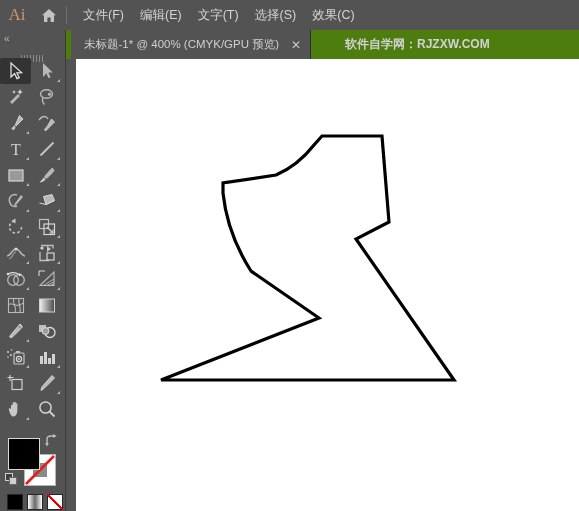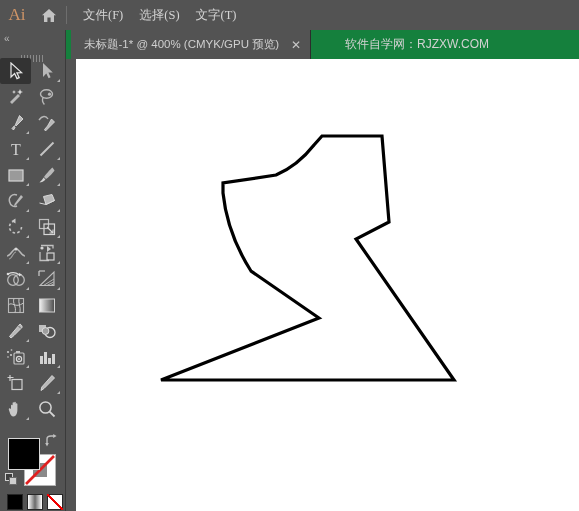--- a/index.html
+++ b/index.html
@@ -32,34 +32,34 @@
   }
   .home-icon {
     width: 30px; height: 30px;
     display: flex; align-items: center; justify-content: center;
   }
   .menu-sep {
     width: 1px; height: 18px;
     background: #6e6e6e;
     margin: 0 8px 0 2px;
   }
-  .menu-items { display: flex; align-items: center; font-family: Liberation Serif, serif; }
+  .menu-items { display: flex; align-items: center; }
   .menu-item {
     color: #d4d4d4;
     font-size: 12.5px;
     padding: 3px 8px;
     white-space: nowrap;
     cursor: default;
   }
 
   
   .tabbar {
     position: absolute; left: 0; top: 30px;
     width: 579px; height: 29px;
-    background: #15803d;
+    background: #4d7c0f;
   }
   .tab-left-pad {
     position: absolute; left: 0; top: 0;
     width: 66px; height: 29px;
     background: #3e3e3e;
   }
   .doc-tab {
     position: absolute; left: 71px; top: 0;
     height: 29px;
     background: #535353;
@@ -79,20 +79,21 @@
     line-height: 1;
     cursor: pointer;
   }
   .watermark {
     position: absolute; left: 345px; top: 0;
     height: 29px;
     display: flex; align-items: center;
     color: #d2d2d2;
     font-size: 12px;
     white-space: nowrap;
+    font-weight: bold;
   }
 
   
   .toolpanel {
     position: absolute; left: 0; top: 30px;
     width: 66px; height: 481px;
     background: #535353;
     border-right: 1px solid #3a3a3a;
   }
   .tp-collapse {
@@ -213,22 +214,24 @@
   <div class="menubar">
     <div class="ai-logo">Ai</div>
     <div class="home-icon">
       <svg width="16" height="15" viewBox="0 0 16 15">
         <path d="M8 1 L15 7.2 L13 7.2 L13 14 L9.6 14 L9.6 9.6 L6.4 9.6 L6.4 14 L3 14 L3 7.2 L1 7.2 Z" fill="#c3c3c3"></path>
       </svg>
     </div>
     <div class="menu-sep"></div>
     <div class="menu-items">
       <div class="menu-item">文件(F)</div>
+      <div class="menu-item">编辑(E)</div>
+      <div class="menu-item">文字(T)</div>
       <div class="menu-item">选择(S)</div>
-      <div class="menu-item">文字(T)</div>
+      <div class="menu-item">效果(C)</div>
     </div>
   </div>
 
   <div class="tabbar">
     <div class="tab-left-pad"></div>
     <div class="doc-tab">
       <span class="doc-tab-title">未标题-1* @ 400% (CMYK/GPU 预览)</span>
       <span class="doc-tab-close">✕</span>
     </div>
     <div class="watermark">软件自学网：RJZXW.COM</div>

